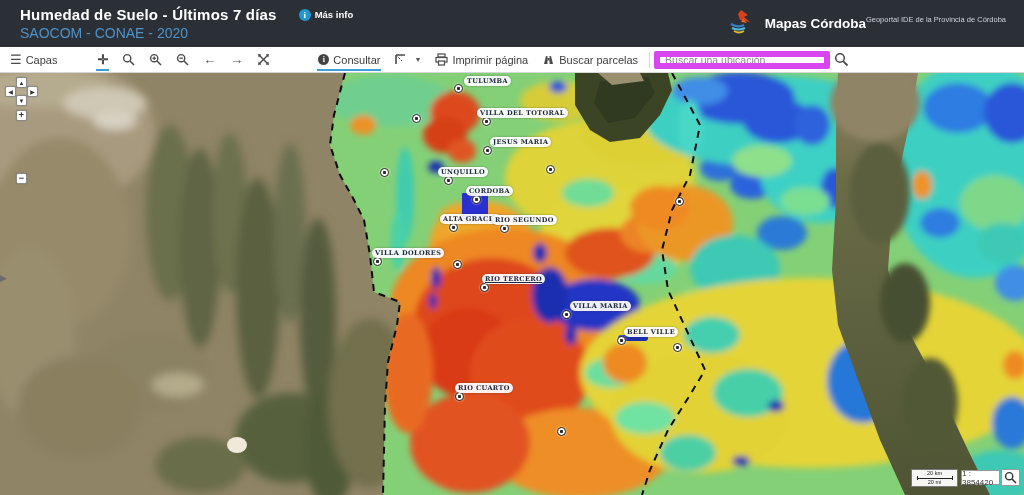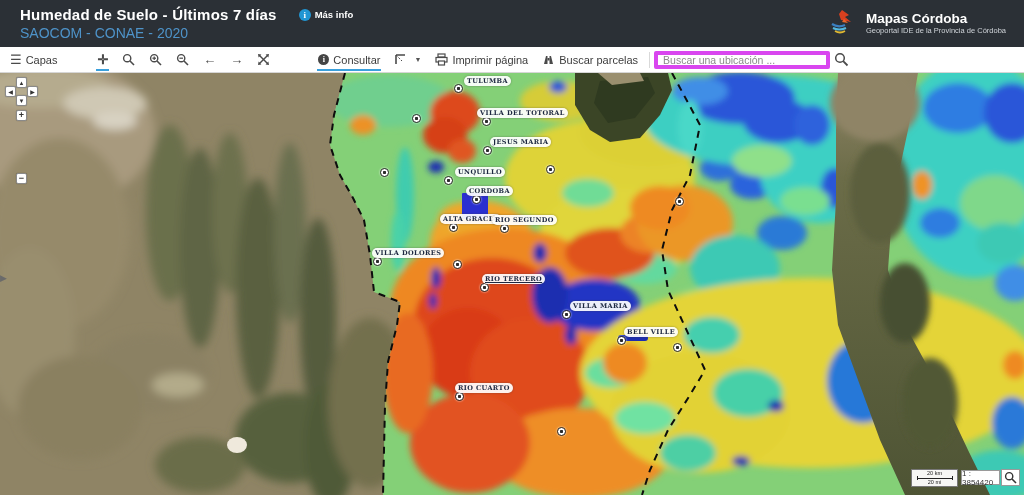--- a/index.html
+++ b/index.html
@@ -13,36 +13,36 @@
   .hdr-left { padding-left:20px; }
   .hdr-title-row { display:flex; align-items:center; gap:22px; }
   .hdr-title { color:#fff; font-size:15px; font-weight:bold; letter-spacing:.2px; }
   .info-chip { display:flex; align-items:center; gap:4px; }
   .info-icon-blue { width:12px; height:12px; border-radius:50%; background:#2196d3; color:#fff;
             font-size:9px; font-weight:bold; display:flex; align-items:center; justify-content:center;
             font-family:"Liberation Serif", serif; }
   .masinfo { color:#fff; font-size:9.5px; font-weight:bold; }
   .hdr-sub { color:#4e93c9; font-size:14px; margin-top:2px; }
   .hdr-right { display:flex; align-items:center; gap:8px; padding-right:18px; }
-  .brand-text { display:flex; flex-direction:column; line-height:1.15; }
+  .brand-text { display:flex; flex-direction:row; line-height:1.15; }
   .brand-name { color:#fff; font-size:13.5px; font-weight:bold; }
   .brand-tag { color:#cfd3d8; font-size:7.5px; }
 
   
   #toolbar { position:absolute; top:47px; left:0; width:1024px; height:26px; background:#fff;
              border-bottom:1px solid #d6d6d6; display:flex; align-items:center; font-size:11px;
              color:#3c3c3c; }
   .tb-item { display:flex; align-items:center; gap:4px; padding:0 7px; height:100%; cursor:default; position:relative; }
   .tb-item svg { display:block; }
   .tb-active::after { content:""; position:absolute; left:6px; right:6px; bottom:1px; height:2px; background:#3aa0dc; }
   .tb-gap { width:26px; }
   .tb-sep { width:1px; height:16px; background:#d9d9d9; margin:0 4px; }
   .tb-glyph { font-size:13px; color:#4a4a4a; line-height:1; }
   .caret { font-size:7px; color:#555; margin-left:2px; }
-  #search-box { width:176px; height:18px; border:4px solid #d946ef; border-radius:2px;
+  #search-box { width:176px; height:18px; border:6px solid #d946ef; border-radius:2px;
                 font-size:10.5px; padding:0 5px; color:#444; outline:none; font-family:"Liberation Sans",sans-serif; }
   #search-box::placeholder { color:#8a8a8a; }
 
   
   #map { position:absolute; top:73px; left:0; width:1024px; height:422px; overflow:hidden; background:#8f8465; }
   #map svg.base { position:absolute; top:0; left:0; }
 
   
   .city-marker { position:absolute; width:9px; height:9px; border-radius:50%;
                  background:radial-gradient(circle,#2b2b2b 0 1.4px,#ffffff 1.5px);
@@ -363,21 +363,21 @@
     <div id="city-layer">
         <div class="city-marker" style="left: 453.5px; top: 10.5px;"></div>
         <div class="city-label" style="left: 464px; top: 3px;">TULUMBA</div>
         <div class="city-marker" style="left: 411.5px; top: 40.5px;"></div>
         <div class="city-marker" style="left: 481.5px; top: 43.5px;"></div>
         <div class="city-label" style="left: 477px; top: 35px;">VILLA DEL TOTORAL</div>
         <div class="city-marker" style="left: 482.5px; top: 72.5px;"></div>
         <div class="city-label" style="left: 490px; top: 64px;">JESUS MARIA</div>
         <div class="city-marker" style="left: 379.5px; top: 94.5px;"></div>
         <div class="city-marker" style="left: 443.5px; top: 102.5px;"></div>
-        <div class="city-label" style="left: 438px; top: 94px; margin-left: 17px;">UNQUILLO</div>
+        <div class="city-label" style="left: 438px; top: 94px;">UNQUILLO</div>
         <div class="city-marker" style="left: 545.5px; top: 91.5px;"></div>
         <div class="city-marker" style="left: 471.5px; top: 121.5px;"></div>
         <div class="city-label" style="left: 466px; top: 113px;">CORDOBA</div>
         <div class="city-marker" style="left: 448.5px; top: 149.5px;"></div>
         <div class="city-label" style="left: 440px; top: 141px;">ALTA GRACIA</div>
         <div class="city-marker" style="left: 499.5px; top: 150.5px;"></div>
         <div class="city-label" style="left: 492px; top: 142px;">RIO SEGUNDO</div>
         <div class="city-marker" style="left: 674.5px; top: 123.5px;"></div>
         <div class="city-marker" style="left: 372.5px; top: 183.5px;"></div>
         <div class="city-label" style="left: 372px; top: 175px;">VILLA DOLORES</div>

